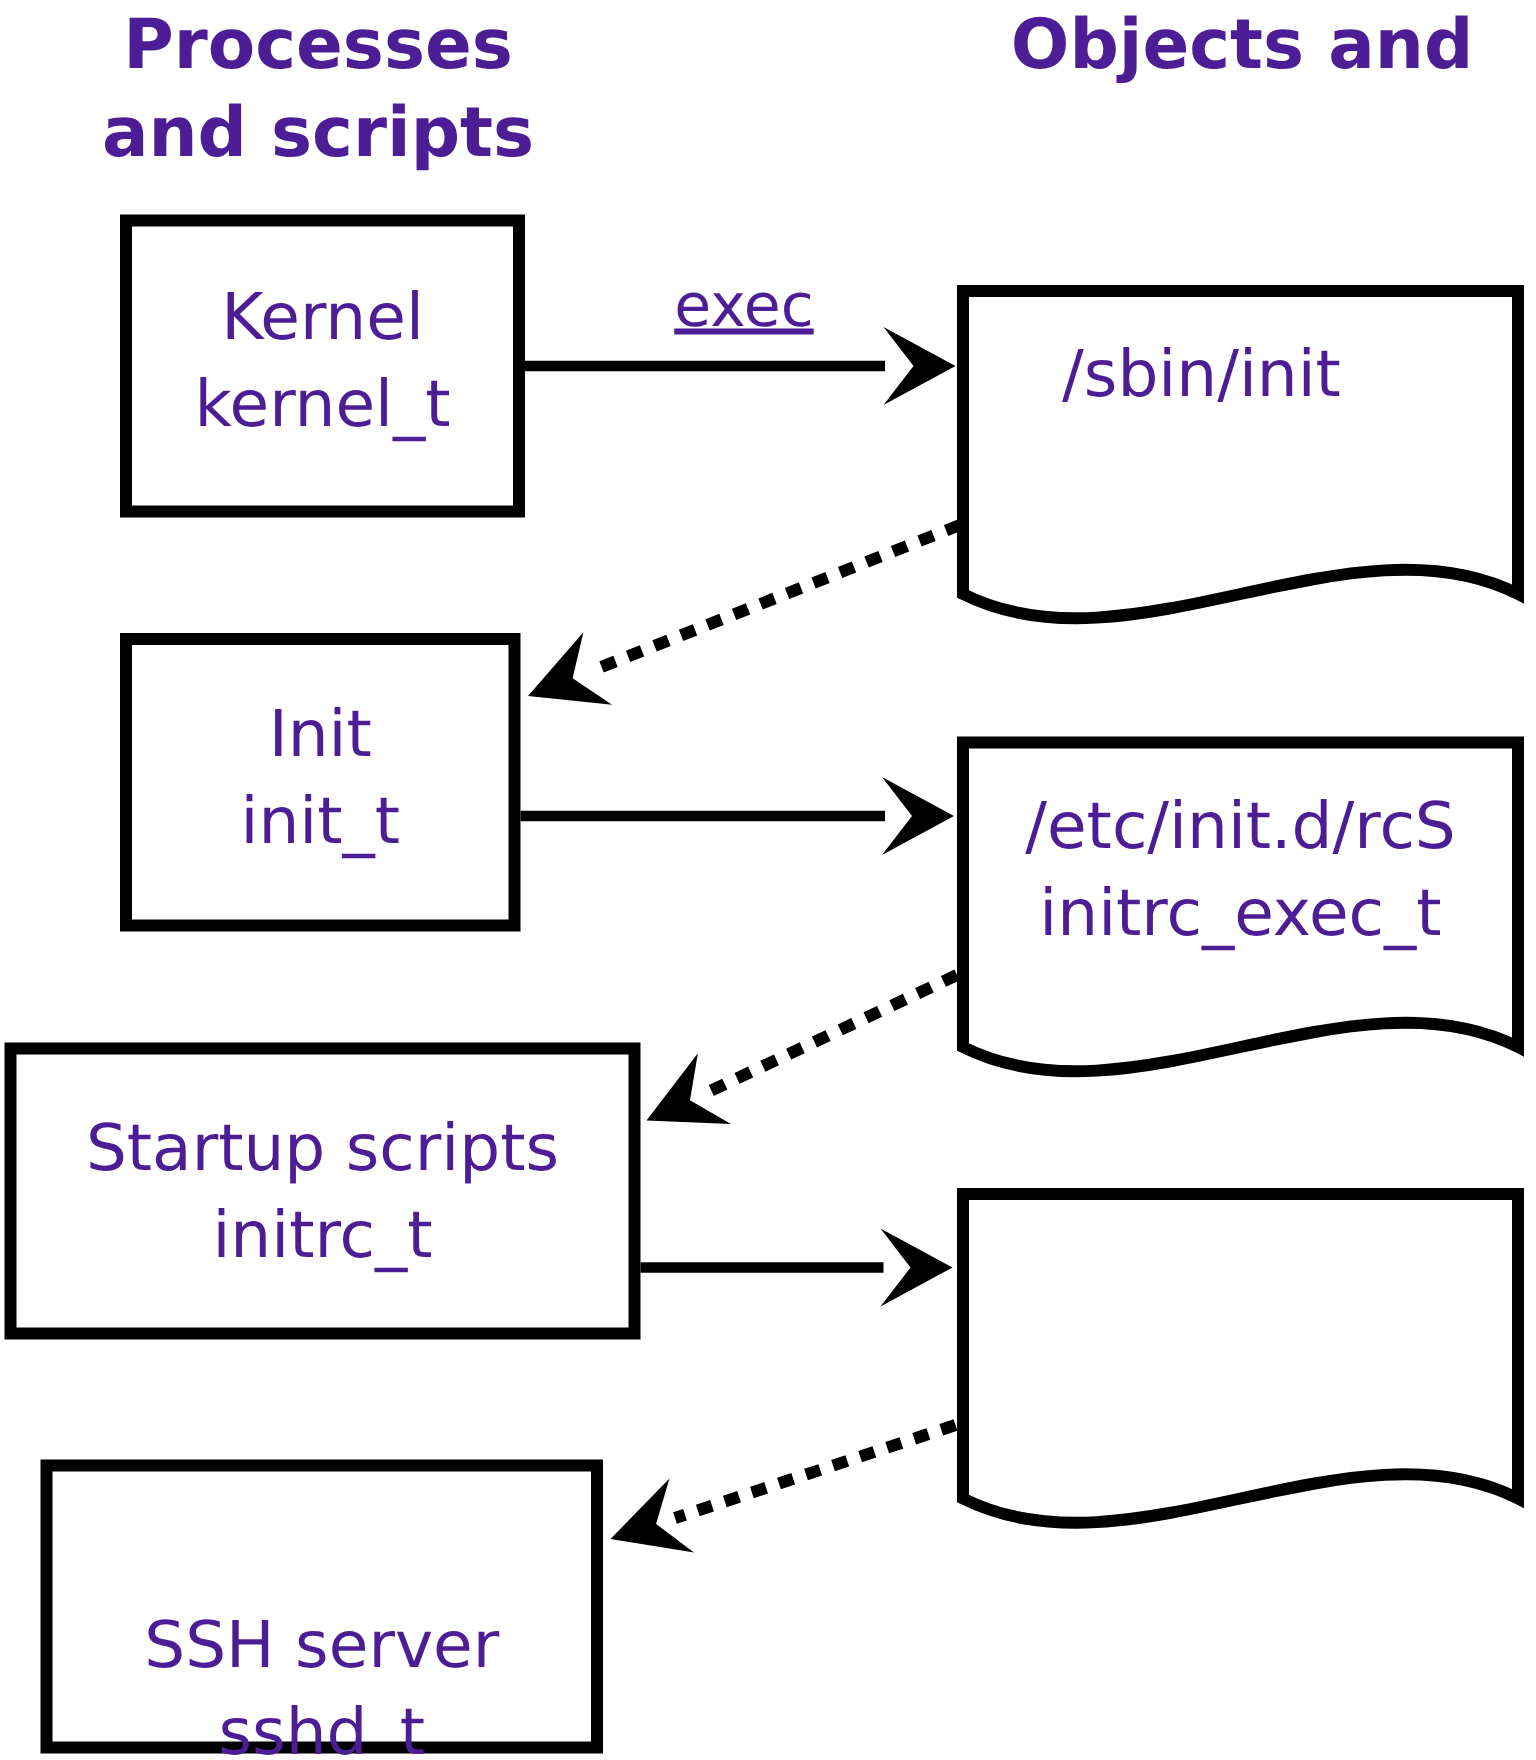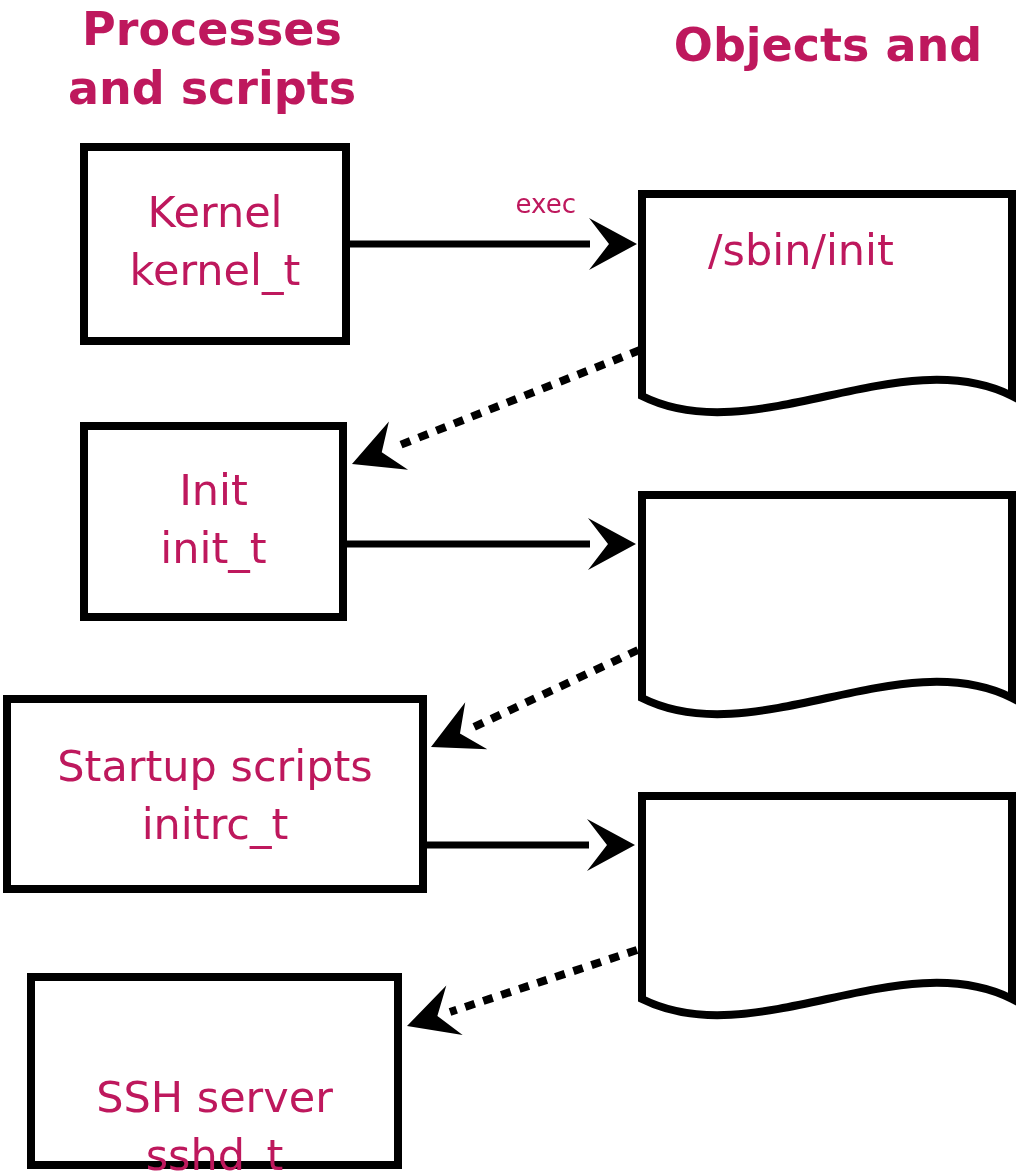--- a/index.html
+++ b/index.html
@@ -6,21 +6,21 @@
     margin: 0;
     padding: 0;
     background: #ffffff;
   }
   #canvas {
     position: relative;
     width: 1020px;
     height: 1173px;
     background: #ffffff;
     font-family: "DejaVu Sans", "Liberation Sans", sans-serif;
-    color: #be185d;
+    color: #4c1d95;
     overflow: hidden;
   }
   #shapes {
     position: absolute;
     left: 0;
     top: 0;
   }
   .col-header {
     position: absolute;
     text-align: center;
@@ -31,24 +31,25 @@
   }
   .node-label {
     position: absolute;
     text-align: center;
     font-size: 43px;
     line-height: 58px;
     white-space: nowrap;
   }
   .edge-label {
     position: absolute;
-    text-align: right;
-    font-size: 26px;
+    text-align: center;
+    font-size: 40px;
     line-height: 52px;
     white-space: nowrap;
+    text-decoration: underline;
   }
 </style>
 </head>
 <body>
 
 <div id="canvas">
 
   <svg id="shapes" width="1024" height="1173" viewBox="0 0 1024 1173">
 
     <path d="M 642 194 L 1012 194 L 1012 396 C 901 340, 753 452, 642 396 Z" fill="#ffffff" stroke="#000000" stroke-width="8"></path>
@@ -96,21 +97,21 @@
       <g transform="translate(407,1026) rotate(161.7)">
         <polygon points="0,0 -50,-26 -32,0 -50,26" fill="#000000"></polygon>
       </g>
     </g>
   </svg>
 
   <div class="col-header" style="left:22px; top:0px; width:380px;">
     <div>Processes</div>
     <div>and scripts</div>
   </div>
-  <div class="col-header" style="left:638px; top:16px; width:380px;">
+  <div class="col-header" style="left:638px; top:0px; width:380px;">
     <div>Objects and</div>
   </div>
 
   <div class="edge-label" style="left:416px; top:178px; width:160px;">exec</div>
 
   <div class="node-label" style="left:84px; top:461px; width:259px;">
     <div>Init</div>
     <div>init_t</div>
   </div>
   <div class="node-label" style="left:84px; top:183px; width:262px;">
@@ -122,16 +123,20 @@
     <div>initrc_t</div>
   </div>
   <div class="node-label" style="left:31px; top:1068px; width:367px;">
     <div>SSH server</div>
     <div>sshd_t</div>
   </div>
 
   <div class="node-label" style="left:616px; top:221px; width:370px;">
     <div>/sbin/init</div>
   </div>
+  <div class="node-label" style="left:642px; top:522px; width:370px;">
+    <div>/etc/init.d/rcS</div>
+    <div>initrc_exec_t</div>
+  </div>
   <div class="node-label" style="left:642px; top:820px; width:370px;">
   </div>
 
 </div>
 
 </body></html>

